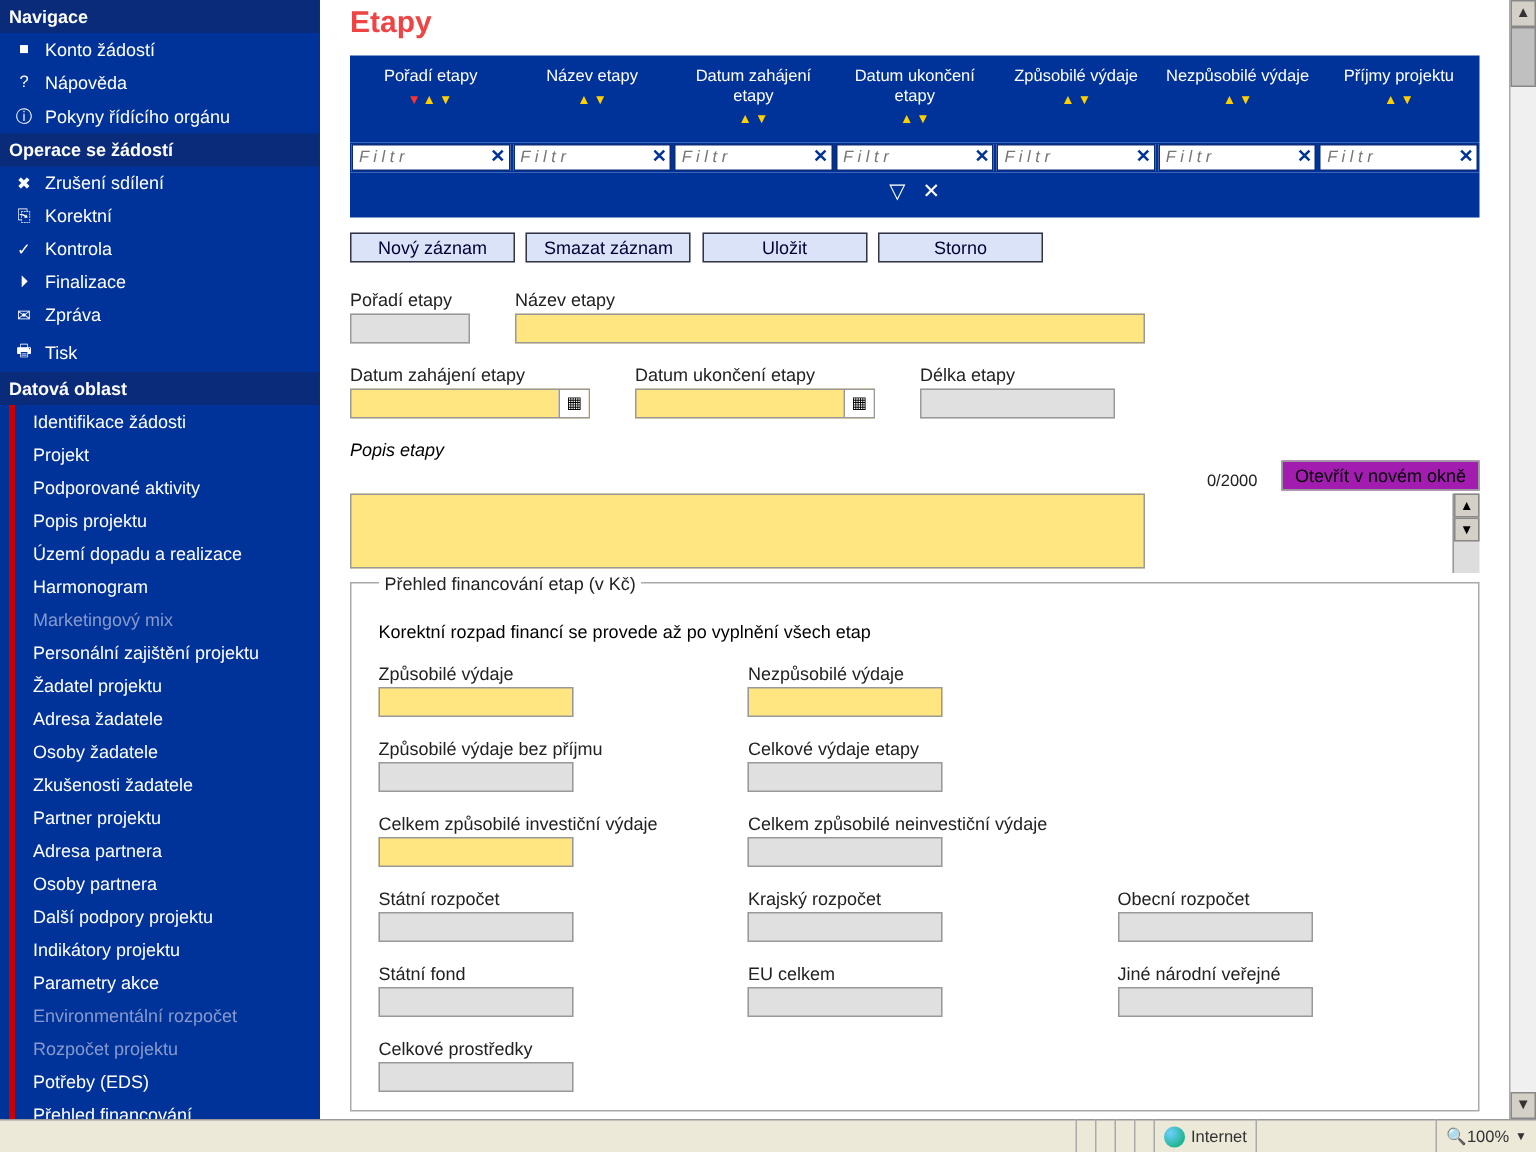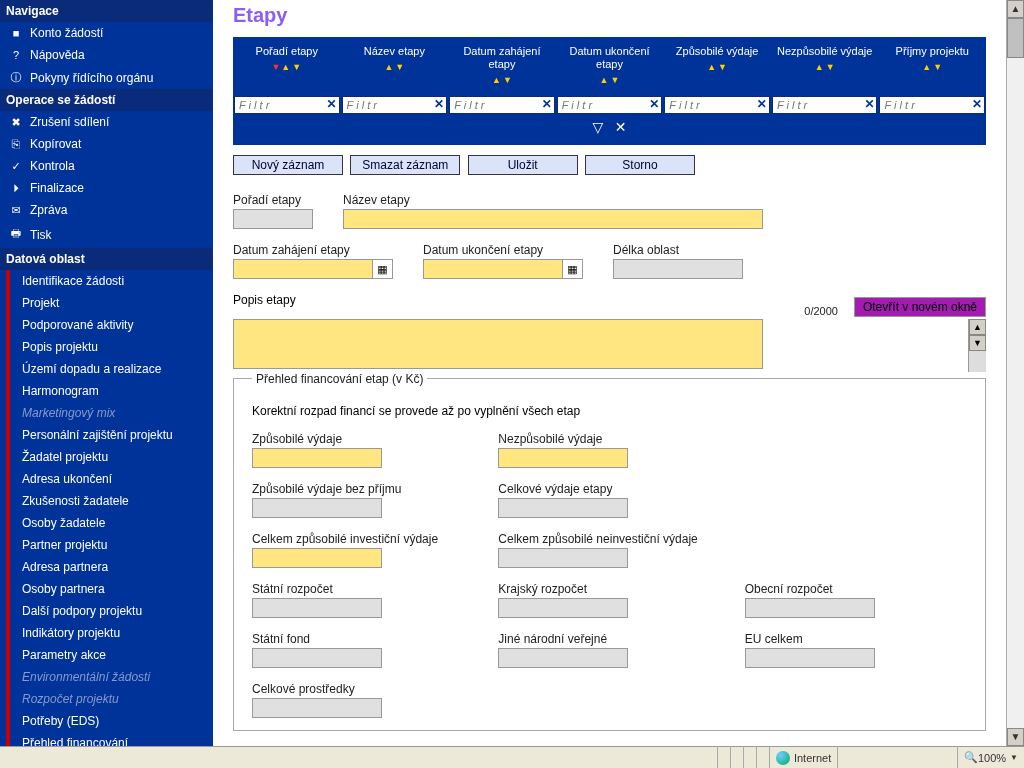--- a/index.html
+++ b/index.html
@@ -7,30 +7,30 @@
 body { font-size: 12px; background: #fff; display: flex; flex-direction: column; }
 
 .app { flex: 1; display: flex; overflow: hidden; }
 
 .sidebar { width: 213px; background: #003399; color: #fff; overflow-y: auto; flex-shrink: 0; }
 .sidebar .nav-item { display: flex; align-items: center; padding: 4px 8px; cursor: pointer; color: #fff; font-size: 12px; }
 .sidebar .nav-item .ic { width: 16px; display: inline-block; text-align: center; margin-right: 6px; font-size: 11px; }
 .sidebar .section-head { background: #0a2a7a; font-weight: bold; padding: 4px 6px; font-size: 12px; }
 .sidebar .menu-item { display: block; padding: 4px 8px 4px 22px; color: #fff; cursor: pointer; background: #003399; position: relative; font-size: 12px; }
 .sidebar .menu-item::before { content: ""; position: absolute; left: 6px; top: 0; bottom: 0; width: 4px; background: #cc0000; }
-.sidebar .menu-item.muted { color: #8899cc; font-style: italic; }
+.sidebar .menu-item.muted { color: #8899cc; }
 
 .main { flex: 1; display: flex; overflow: hidden; }
 .content { flex: 1; padding: 0 20px 20px 20px; overflow-y: auto; }
 .right-scroll { width: 18px; background: #f0f0f0; border-left: 1px solid #aaa; display: flex; flex-direction: column; }
 .right-scroll .arrow { height: 18px; background: #d4d0c8; border: 1px solid #888; text-align: center; font-size: 10px; line-height: 16px; color: #333; cursor: pointer; }
 .right-scroll .thumb { height: 40px; background: #c0c0c0; border: 1px solid #888; }
 .right-scroll .track { flex: 1; }
 
-h1.page-title { color: #8b5cf6; font-size: 20px; font-weight: bold; margin: 4px 0 10px 0; }
+h1.page-title { color: #ef4444; font-size: 20px; font-weight: bold; margin: 4px 0 10px 0; }
 
 .grid-head { background: #003399; color: #fff; display: flex; padding: 6px 0; text-align: center; font-size: 11px; }
 .grid-head .col { flex: 1; padding: 2px 4px; line-height: 1.2; }
 .sort-icons { margin-top: 2px; }
 .tri-up { font-size: 9px; color: #ffd000; margin: 0 1px; }
 .tri-down { font-size: 9px; color: #ffd000; margin: 0 1px; }
 .tri-red-down { font-size: 9px; color: #ff3030; }
 
 .filter-row { display: flex; background: #003399; padding: 0; }
 .filter-row .fcell { flex: 1; position: relative; padding: 1px; }
@@ -96,21 +96,21 @@
         </div>
       </div>
     <div class="section-head">Operace se žádostí</div>
     <div id="ops-items">
         <div class="nav-item">
           <span class="ic">✖</span>
           <span>Zrušení sdílení</span>
         </div>
         <div class="nav-item">
           <span class="ic">⎘</span>
-          <span>Kopírovat</span>
+          <span>Korektní</span>
         </div>
         <div class="nav-item">
           <span class="ic">✓</span>
           <span>Kontrola</span>
         </div>
         <div class="nav-item">
           <span class="ic">⏵</span>
           <span>Finalizace</span>
         </div>
         <div class="nav-item">
@@ -126,30 +126,30 @@
     <div id="data-items">
         <div class="menu-item">Identifikace žádosti</div>
         <div class="menu-item">Projekt</div>
         <div class="menu-item">Podporované aktivity</div>
         <div class="menu-item">Popis projektu</div>
         <div class="menu-item">Území dopadu a realizace</div>
         <div class="menu-item">Harmonogram</div>
         <div class="menu-item muted">Marketingový mix</div>
         <div class="menu-item">Personální zajištění projektu</div>
         <div class="menu-item">Žadatel projektu</div>
-        <div class="menu-item">Adresa ukončení</div>
+        <div class="menu-item">Adresa žadatele</div>
+        <div class="menu-item">Osoby žadatele</div>
         <div class="menu-item">Zkušenosti žadatele</div>
-        <div class="menu-item">Osoby žadatele</div>
         <div class="menu-item">Partner projektu</div>
         <div class="menu-item">Adresa partnera</div>
         <div class="menu-item">Osoby partnera</div>
         <div class="menu-item">Další podpory projektu</div>
         <div class="menu-item">Indikátory projektu</div>
         <div class="menu-item">Parametry akce</div>
-        <div class="menu-item muted">Environmentální žádosti</div>
+        <div class="menu-item muted">Environmentální rozpočet</div>
         <div class="menu-item muted">Rozpočet projektu</div>
         <div class="menu-item">Potřeby (EDS)</div>
         <div class="menu-item">Přehled financování</div>
       </div>
   </div>
 
   <div class="main">
     <div class="content">
       <h1 class="page-title">Etapy</h1>
 
@@ -222,28 +222,28 @@
               <span class="cal">▦</span>
             </div>
         </div>
         <div class="field date">
           <label>Datum ukončení etapy</label>
           <div class="input yellow">
               <span class="cal">▦</span>
             </div>
         </div>
         <div class="field readonly">
-          <label>Délka oblast</label>
+          <label>Délka etapy</label>
           <div class="input grey"></div>
         </div>
       </div>
 
       <div style="display:flex; align-items:flex-end; gap:16px;">
         <div>
-          <label style="display:block;margin-bottom:10px;">Popis etapy</label>
+          <label style="display:block;margin-bottom:20px;font-style:italic;">Popis etapy</label>
         </div>
         <div style="flex:1"></div>
         <span class="counter">0/2000</span>
         <span class="btn-open">Otevřít v novém okně</span>
       </div>
       <div class="desc-wrap" style="margin-top:2px;">
         <textarea class="desc-textarea" style=""></textarea>
         <div class="desc-scroll">
           <div class="a">▲</div>
           <div style="flex:1"></div>
@@ -297,26 +297,26 @@
 
           <div class="field">
             <label>Obecní rozpočet</label>
             <div class="input grey"></div>
           </div>
           <div class="field">
             <label>Státní fond</label>
             <div class="input grey"></div>
           </div>
           <div class="field">
+            <label>EU celkem</label>
+            <div class="input grey"></div>
+          </div>
+
+          <div class="field">
             <label>Jiné národní veřejné</label>
-            <div class="input grey"></div>
-          </div>
-
-          <div class="field">
-            <label>EU celkem</label>
             <div class="input grey"></div>
           </div>
           <div class="field">
             <label>Celkové prostředky</label>
             <div class="input grey"></div>
           </div>
           <div></div>
         </div>
       </fieldset>
     </div>

